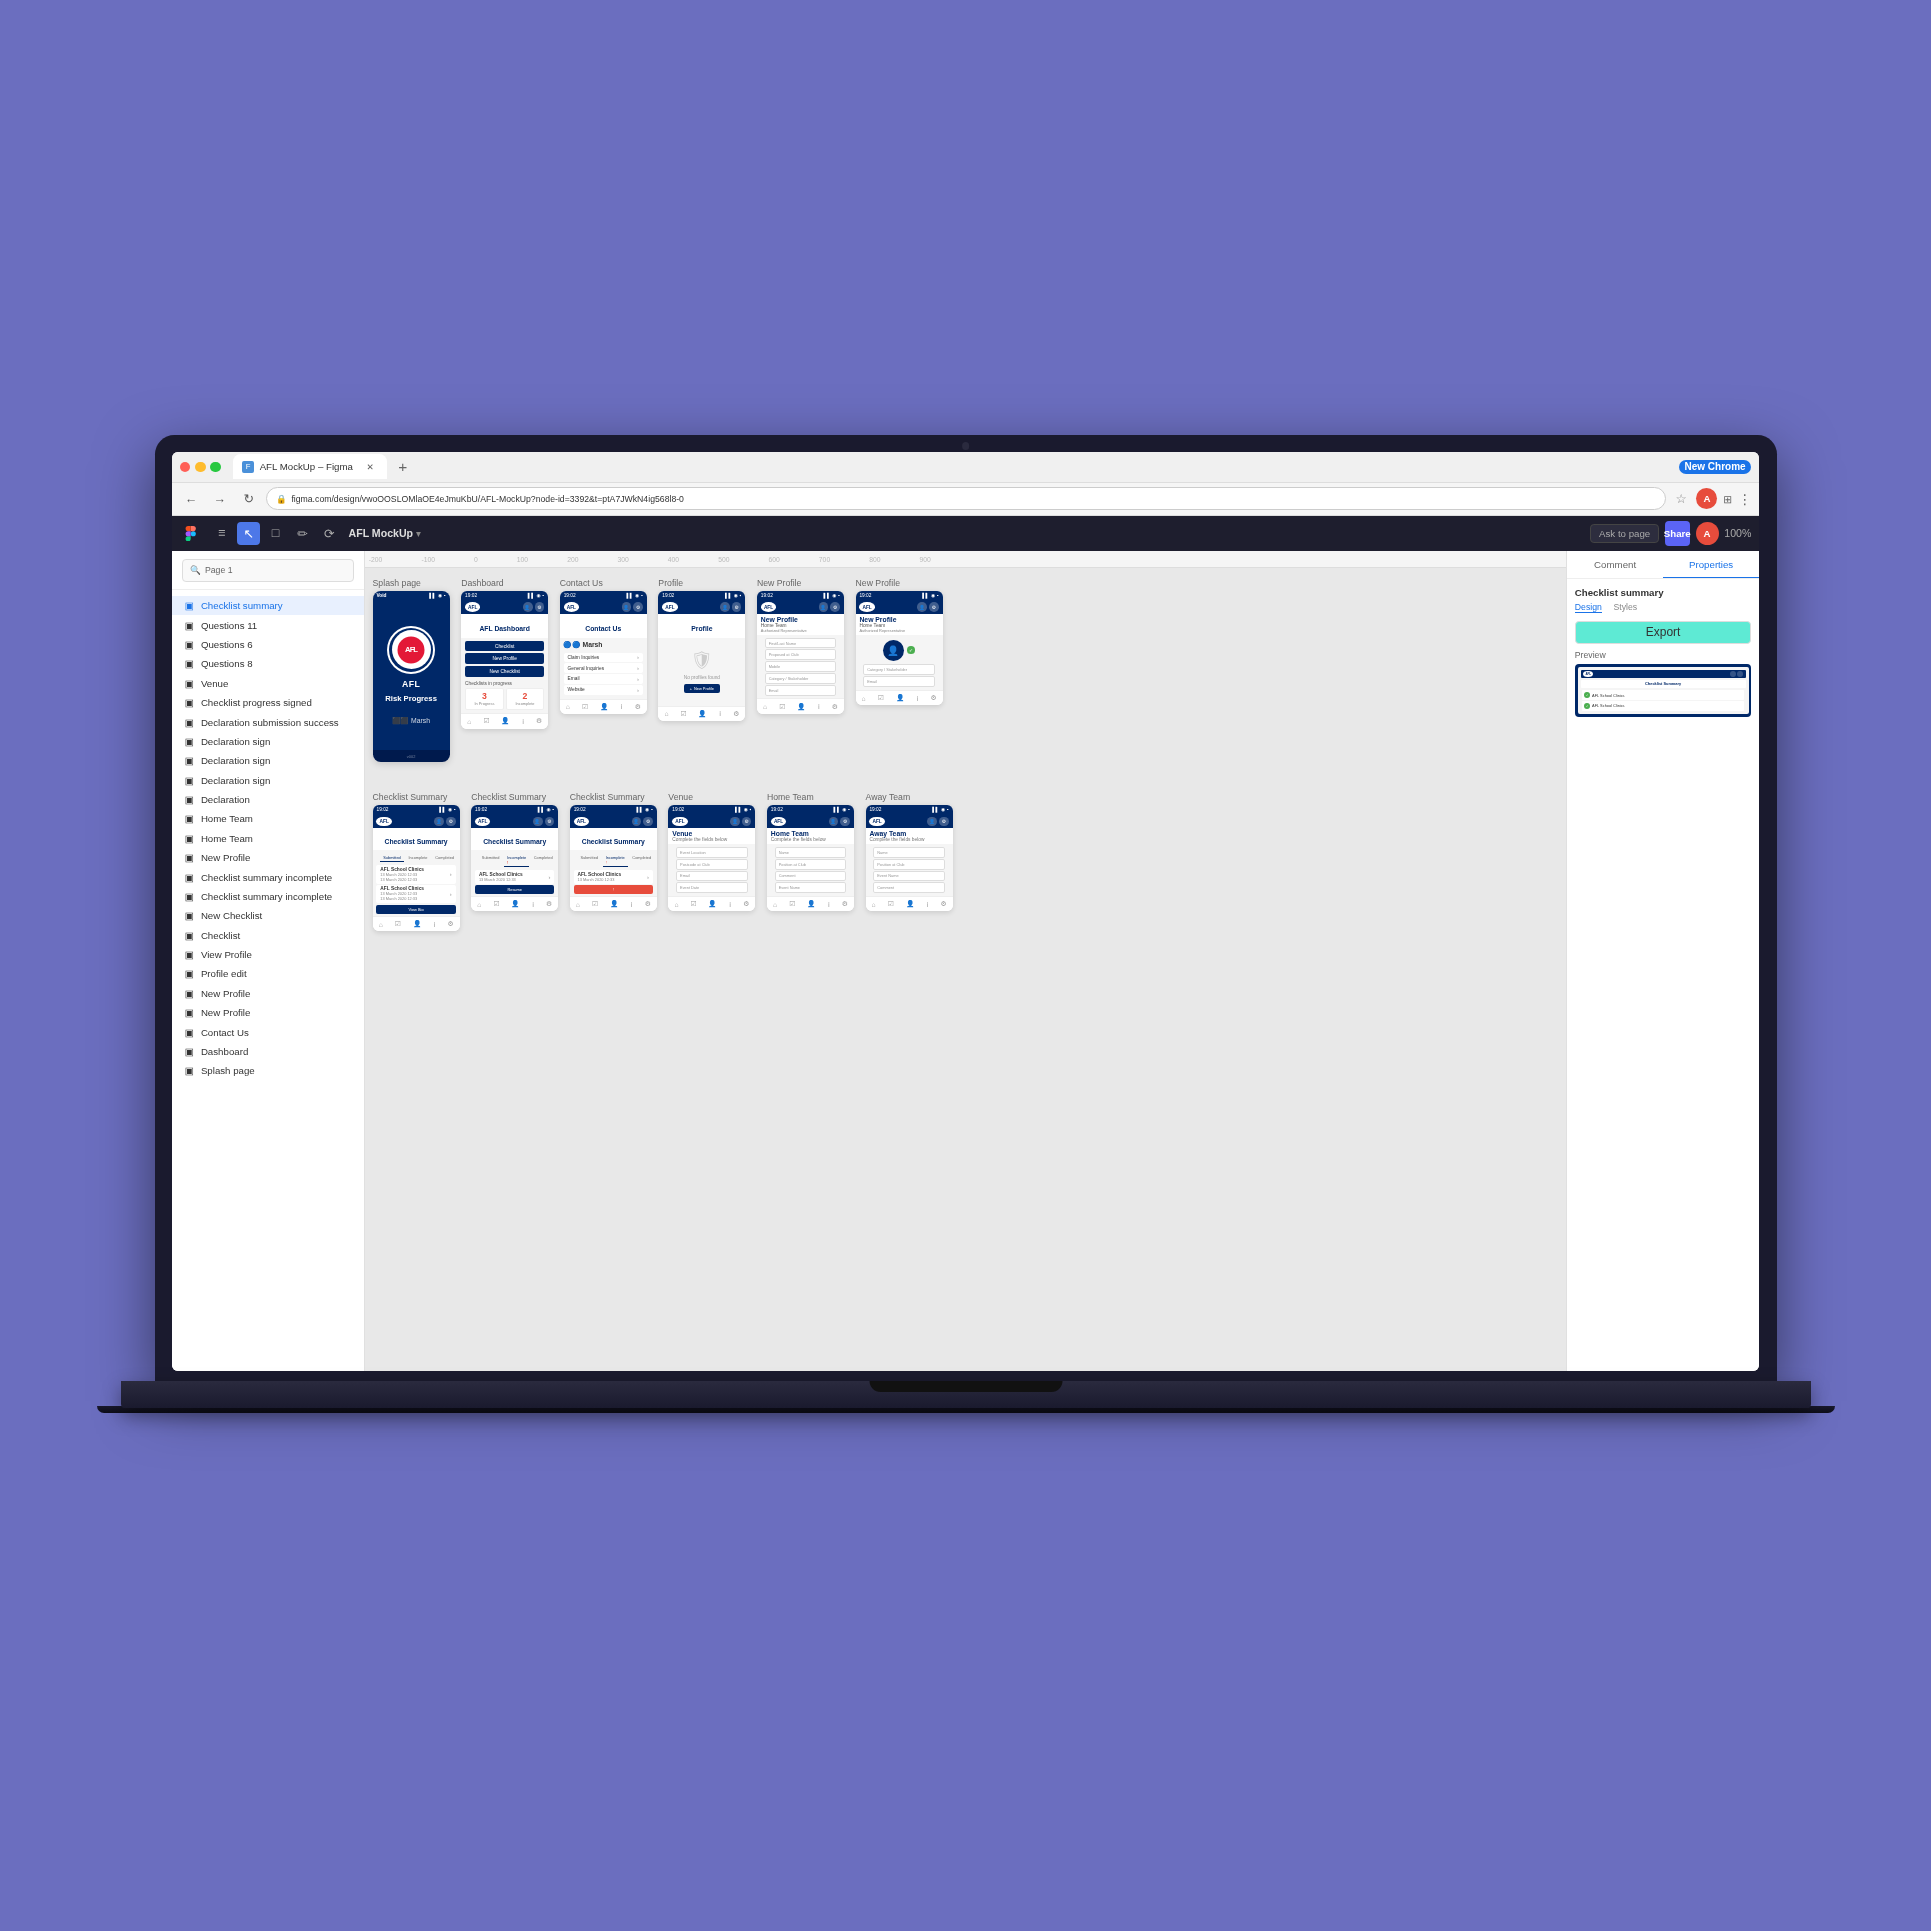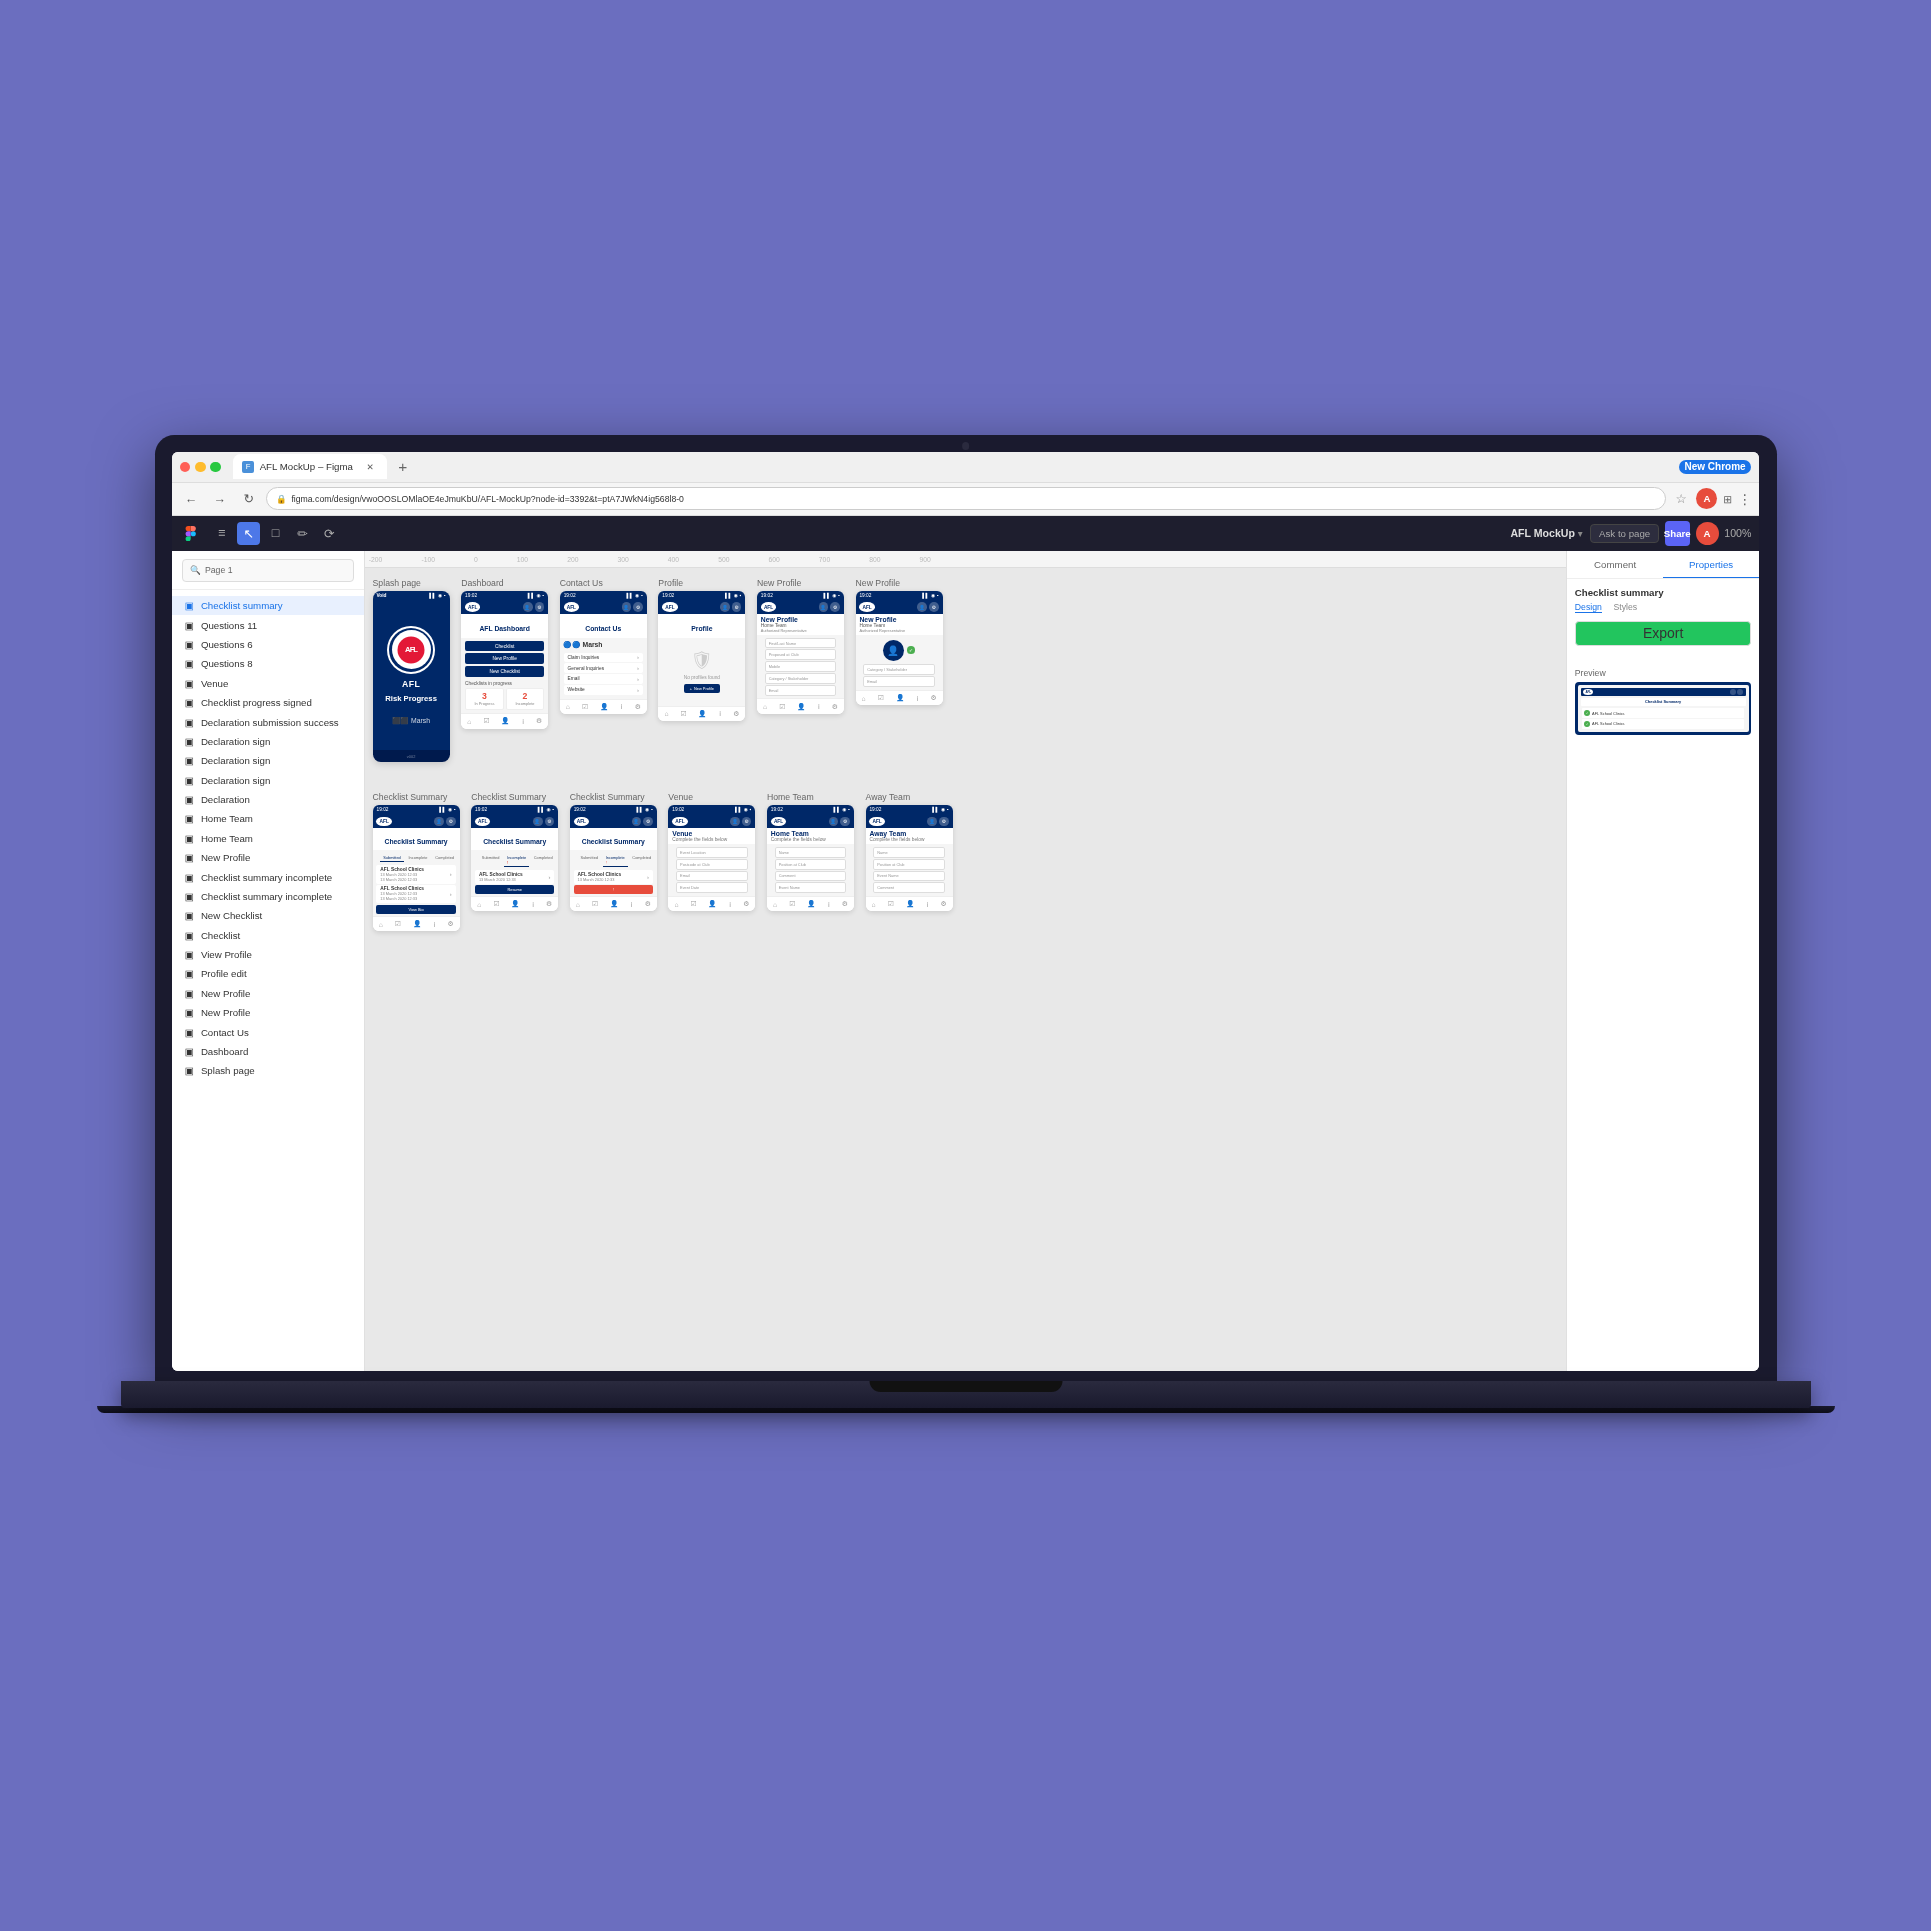--- a/index.html
+++ b/index.html
@@ -265,21 +265,21 @@
 
     .figma-tool-btn.active {
       background: #4d78e8;
       color: white;
     }
 
     .figma-title {
       flex: 1;
       display: flex;
       align-items: center;
-      justify-content: flex-end;
+      justify-content: flex-start;
       gap: 5.8px;
       font-size: 11.6px;
       color: #ccc;
     }
 
     .figma-title-dropdown {
       display: flex;
       align-items: center;
       gap: 2.9px;
       cursor: pointer;
@@ -426,29 +426,29 @@
       border-bottom-color: #1a73e8;
     }
 
     .right-panel-content {
       flex: 1;
       padding: 7.7px;
       overflow-y: auto;
     }
 
     .export-btn {
-      background: #22c55e;
+      background: #5eead4;
       border: 1px solid #ddd;
       border-radius: 3.9px;
       padding: 3.9px 7.7px;
-      font-size: 14px;
+      font-size: 12px;
       color: #333;
       cursor: pointer;
       text-align: center;
-      margin-bottom: 22px;
+      margin-bottom: 6px;
     }
 
     .frame-wrapper {
       display: flex;
       flex-direction: column;
     }
 
     
     .mini-phone {
       width: 87px;

